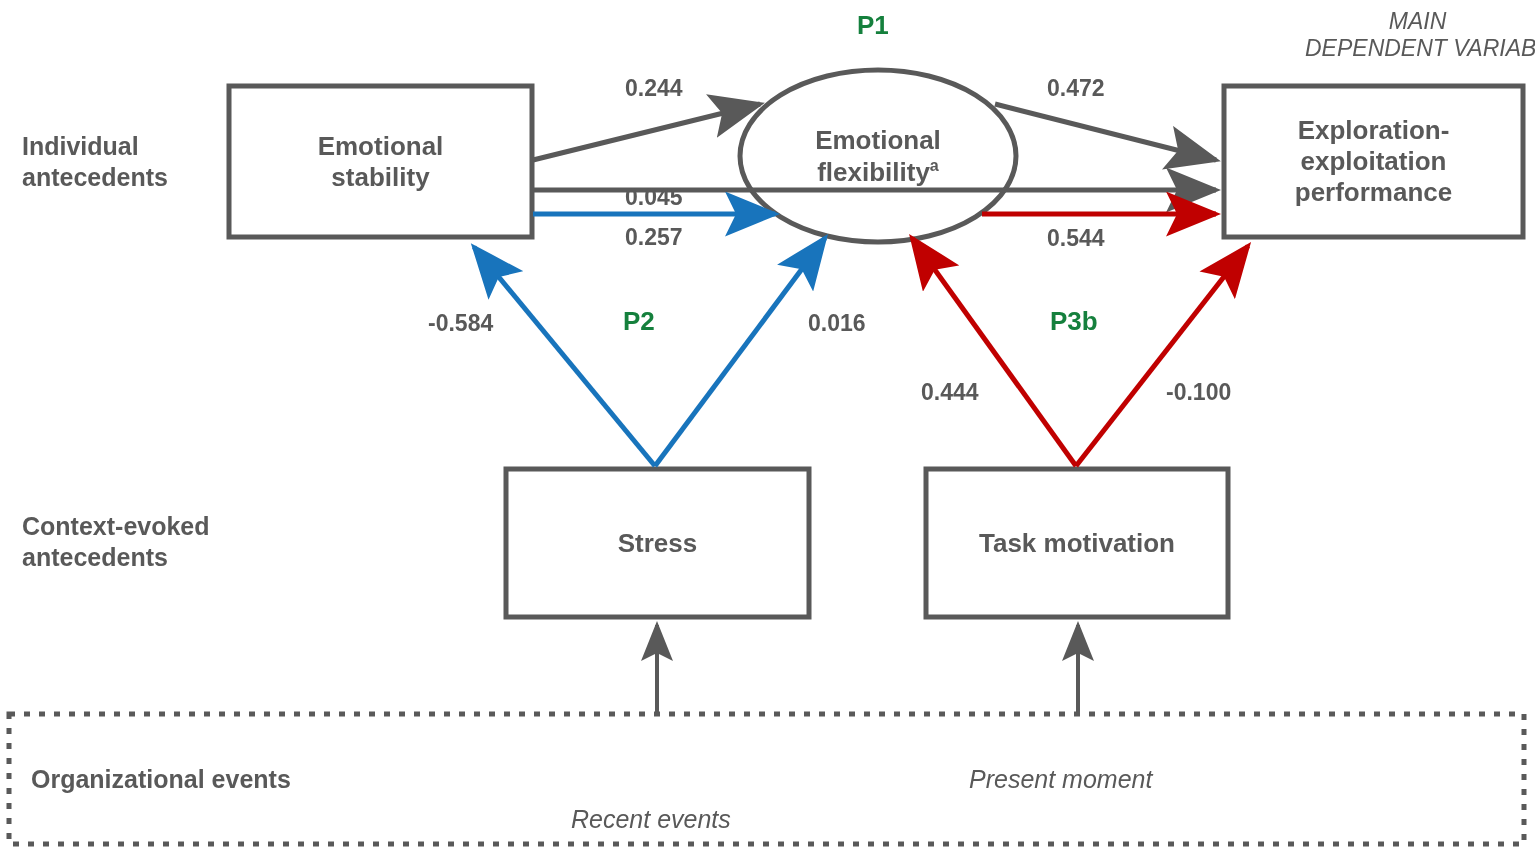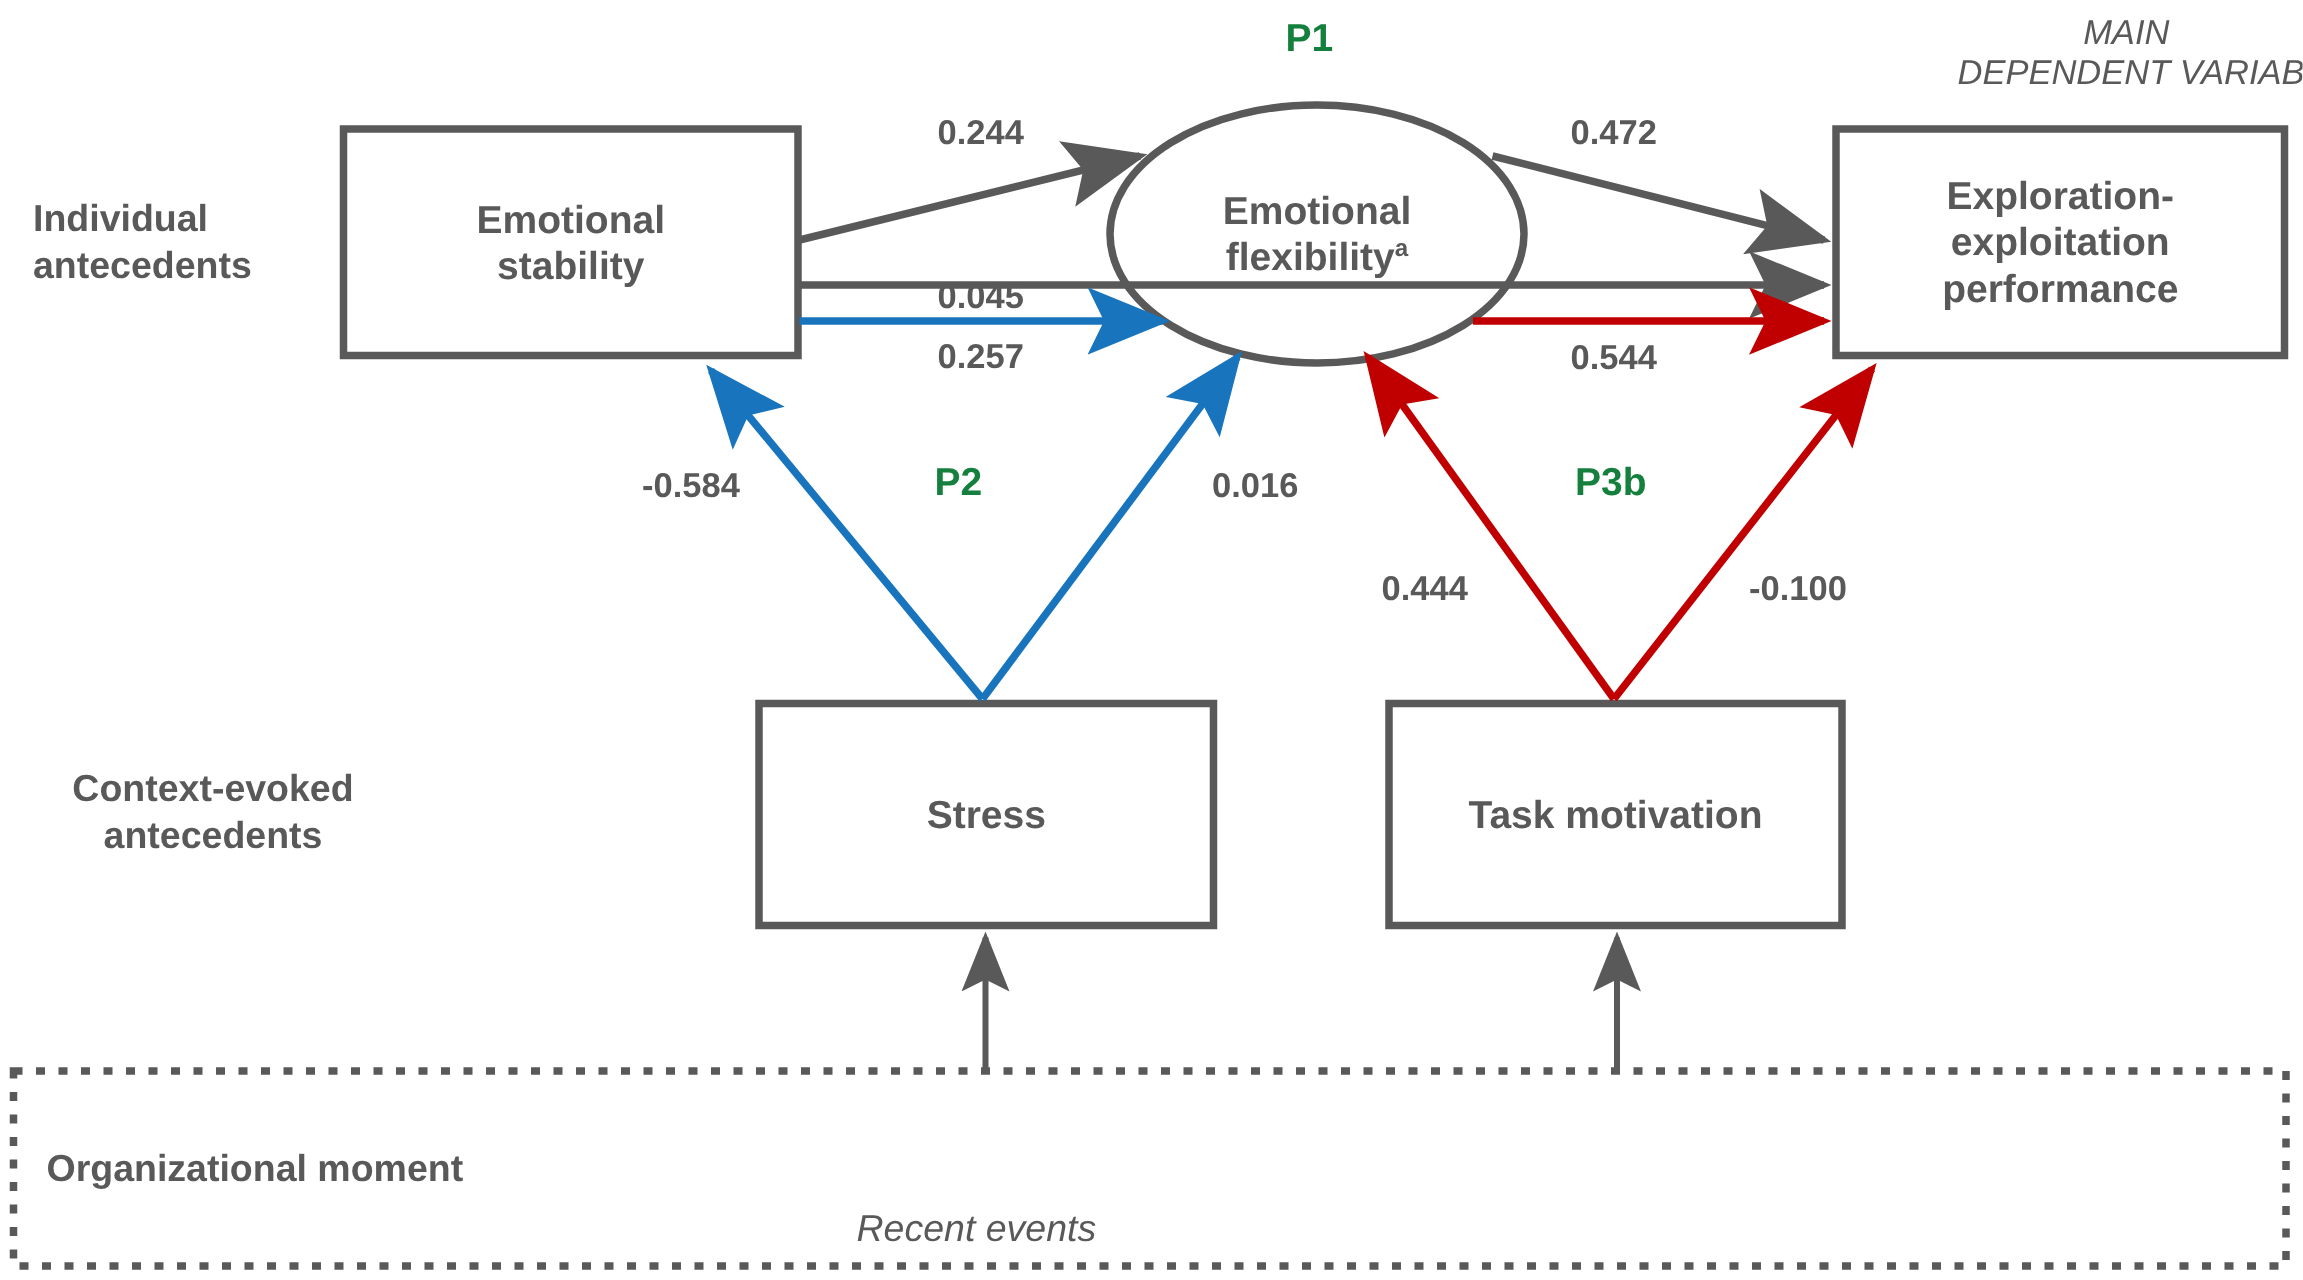--- a/index.html
+++ b/index.html
@@ -95,21 +95,21 @@
     <path d="M 657 712 L 657 625" fill="none" stroke="#595959" stroke-width="4" marker-end="url(#ah-gray-thin)"></path>
 
     <path d="M 1078 712 L 1078 625" fill="none" stroke="#595959" stroke-width="4" marker-end="url(#ah-gray-thin)"></path>
   </svg>
 
   <div class="side-label" style="left:22px;top:131px;width:200px;">
     <span>Individual</span><br>
     <span>antecedents</span>
   </div>
 
-  <div class="side-label" style="left:22px;top:511px;width:240px;text-align:center;">
+  <div class="side-label" style="left:22px;top:511px;width:240px;">
     <span>Context-evoked</span><br>
     <span>antecedents</span>
   </div>
 
   <div class="node-label" style="left:229px;top:86px;width:303px;height:151px;font-size:26px;">
     <div>
       <span>Emotional</span><br>
       <span>stability</span>
     </div>
   </div>
@@ -157,18 +157,19 @@
 
   <div class="edge-value" style="left:921px;top:379px;">0.444</div>
 
   <div class="edge-value" style="left:1166px;top:379px;">-0.100</div>
 
   <div class="note-italic" style="left:1305px;top:8px;width:225px;">
     <span>MAIN</span><br>
     <span>DEPENDENT VARIABLE</span>
   </div>
 
-  <div class="ctx-bold" style="left:31px;top:765px;">Organizational moment</div>
+  <div class="ctx-bold" style="left:31px;top:765px;">Organizational events</div>
 
   <div class="ctx-italic" style="left:571px;top:765px;margin-top:40px;">Recent events</div>
 
+  <div class="ctx-italic" style="left:969px;top:765px;">Present moment</div>
 
 </div>
 
 </body></html>

